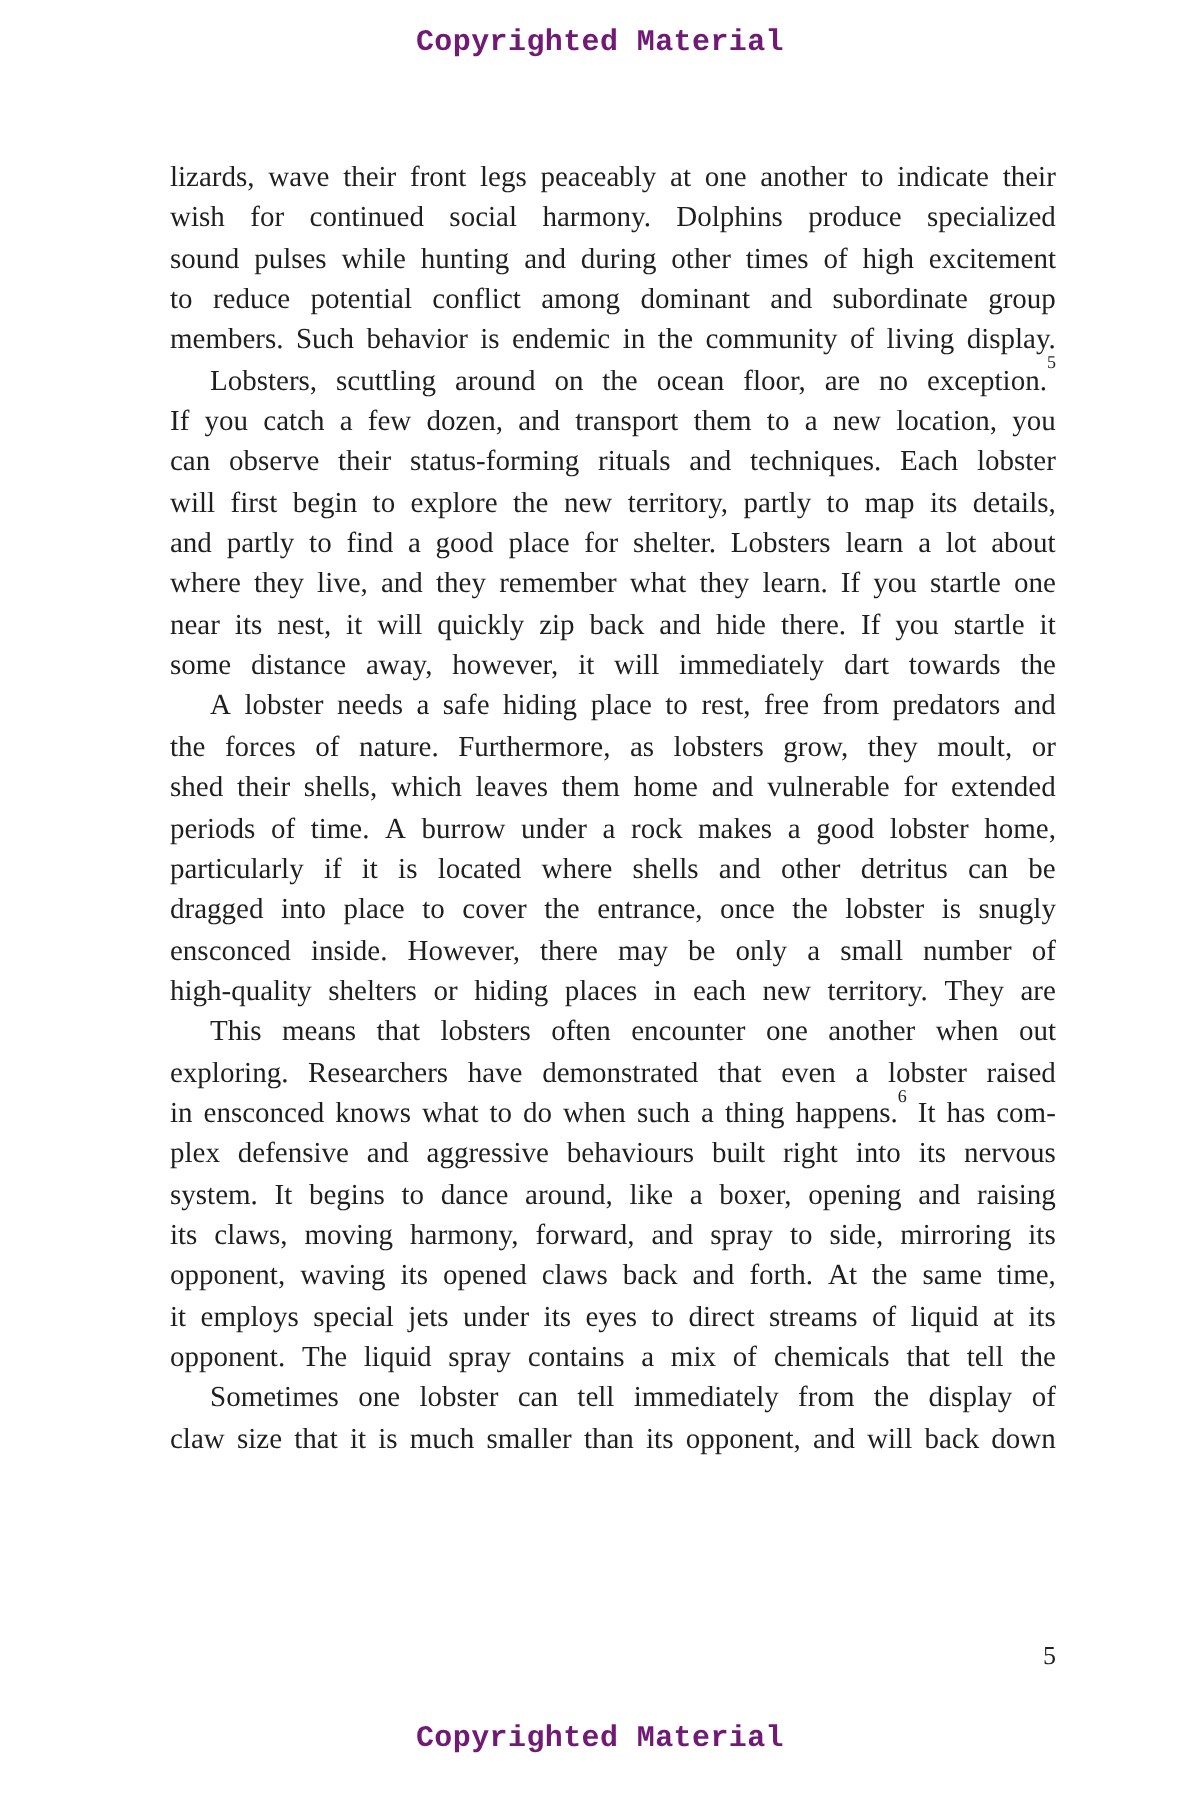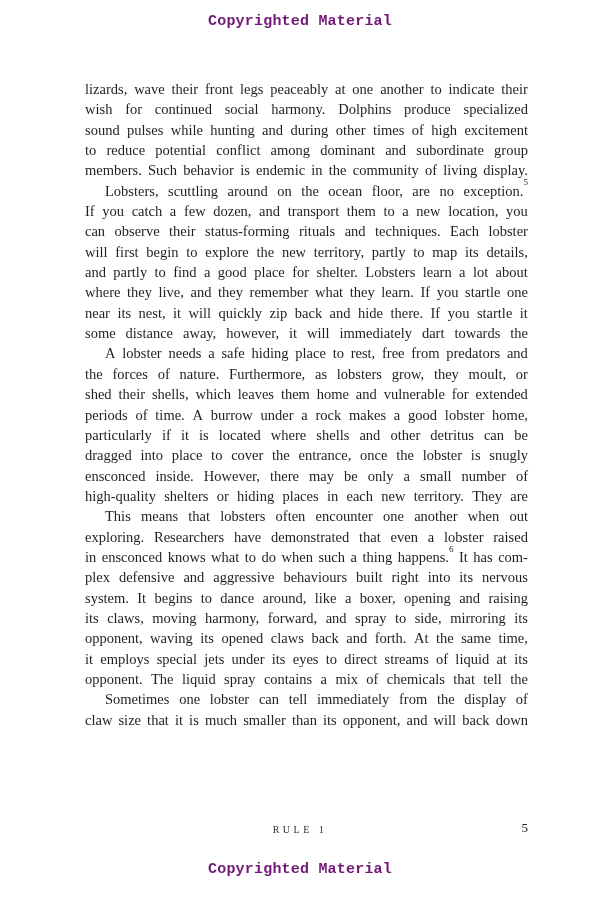--- a/index.html
+++ b/index.html
@@ -502,18 +502,17 @@
         <span>than</span>
         <span>its</span>
         <span>opponent,</span>
         <span>and</span>
         <span>will</span>
         <span>back</span>
         <span>down</span>
       </div>
     </div>
 
-  <div class="running-head">RULE 1</div>
 
   <div class="page-number">5</div>
 
   <div class="banner banner-bottom">Copyrighted Material</div>
 </div>
 
 </body></html>

